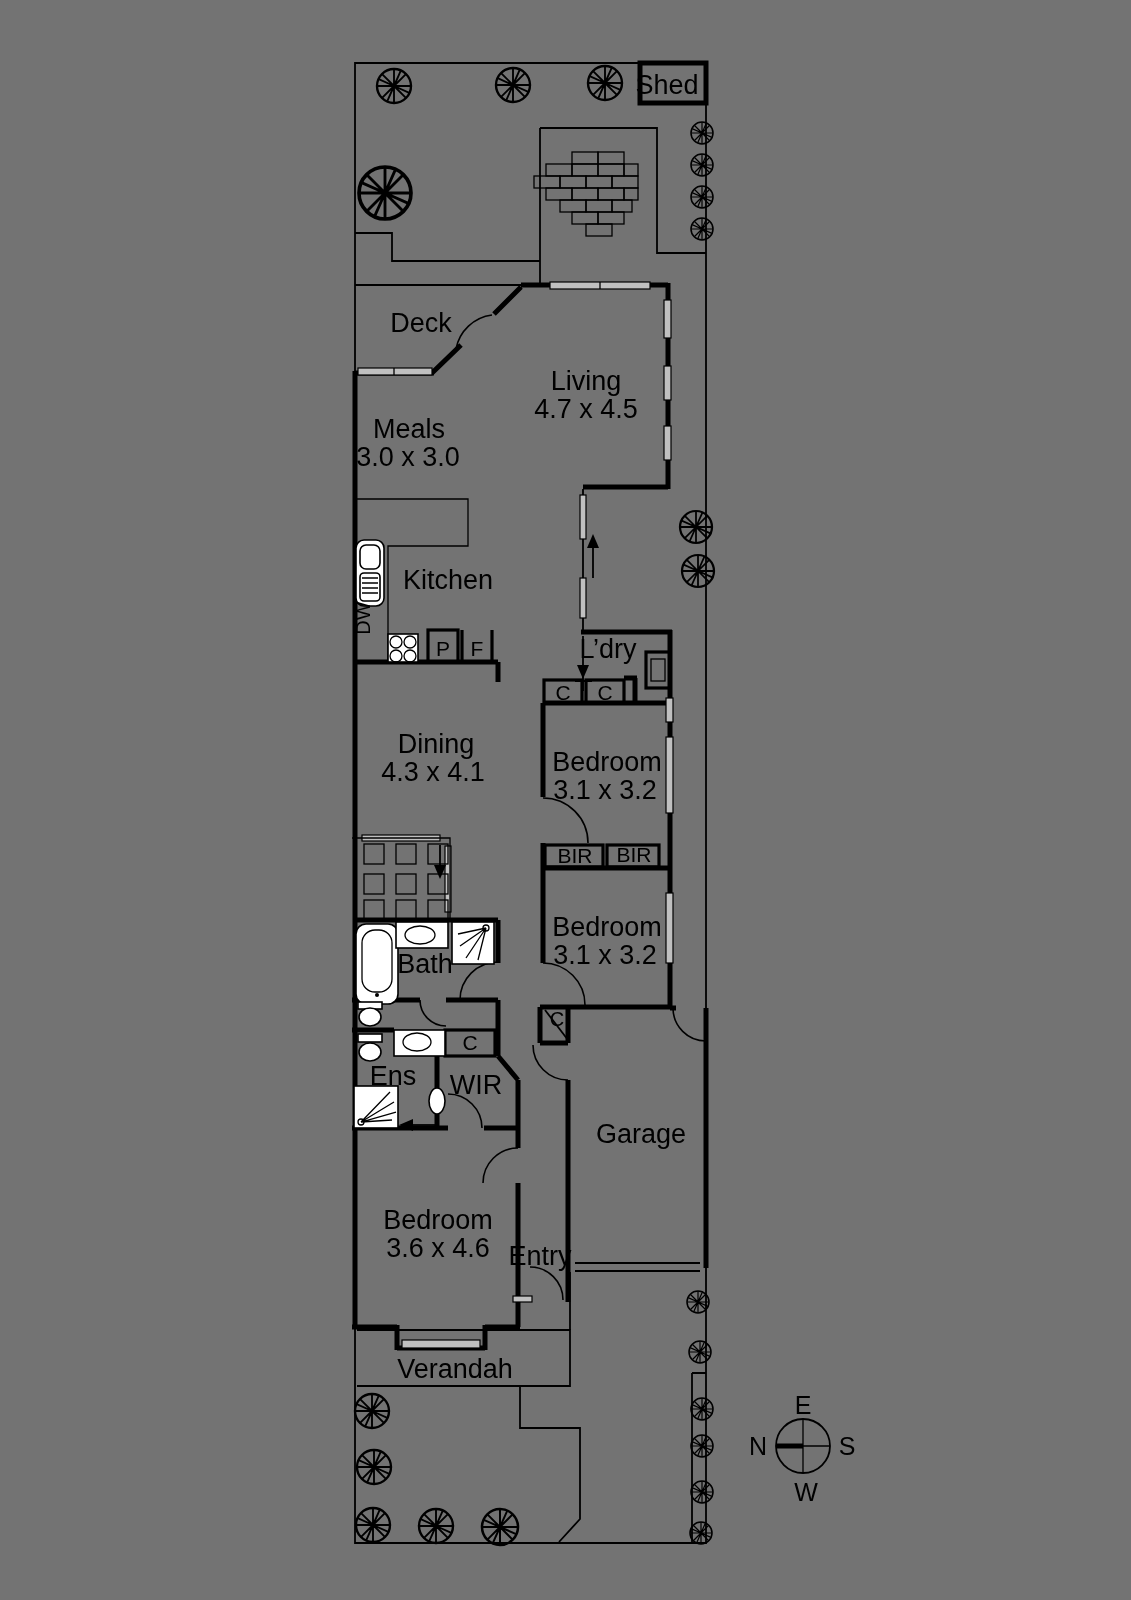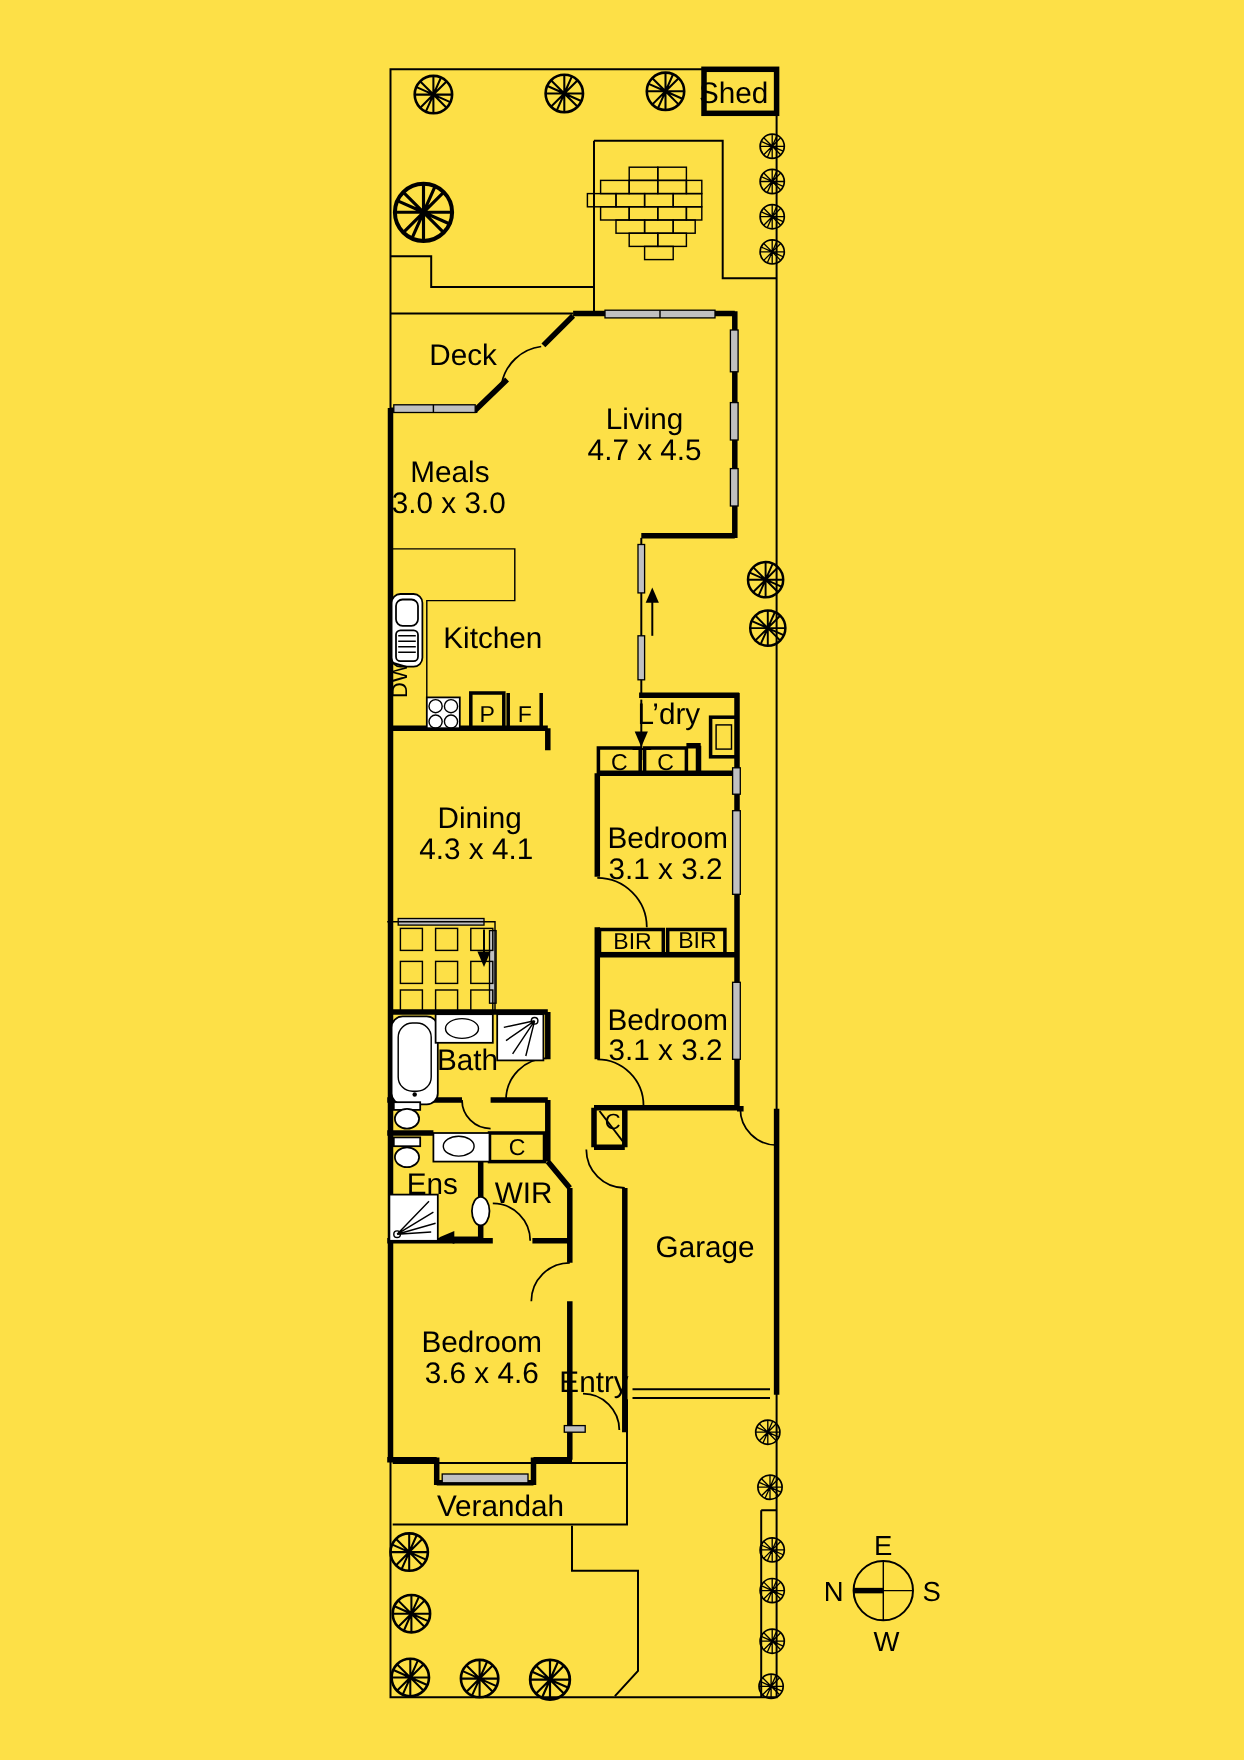--- a/index.html
+++ b/index.html
@@ -1,16 +1,16 @@
 <!DOCTYPE html>
 <html><head>
 <meta charset="utf-8">
 <style>
   html,body{margin:0;padding:0;background:#ffffff;}
-  .page{width:1131px;height:1600px;position:relative;background:#fde047;overflow:hidden;}
+  .page{width:1131px;height:1600px;position:relative;background:#737373;overflow:hidden;}
   svg{display:block;}
   text{font-family:"Liberation Sans", sans-serif;fill:#000000;}
   .room{font-size:27px;}
   .small{font-size:21px;}
   .tiny{font-size:20px;}
   .compass-letter{font-size:25px;}
   .thin{stroke:#000;stroke-width:1.8;fill:none;}
   .hair{stroke:#000;stroke-width:1.3;fill:none;}
   .wall{stroke:#000;stroke-width:5;fill:none;}
   .box{stroke:#000;stroke-width:3.2;fill:none;}

